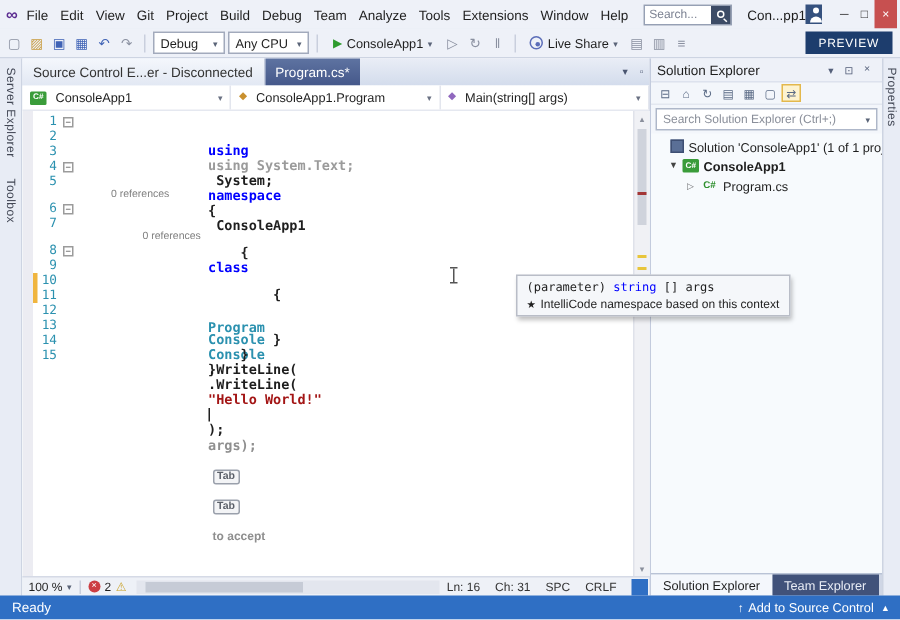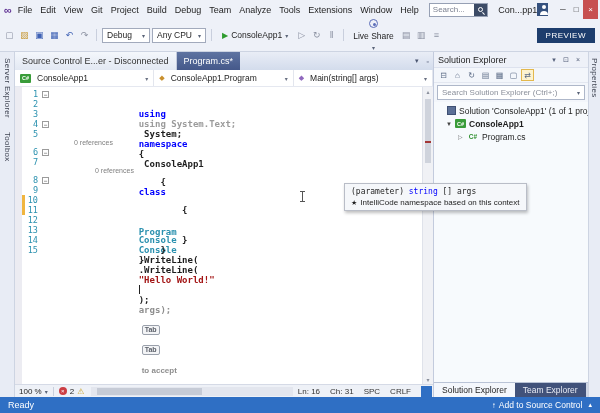--- a/index.html
+++ b/index.html
@@ -26,21 +26,21 @@
   
   .toolbar{flex:0 0 20px;background:#eef1f8;border-bottom:1px solid #cdd4e2;display:flex;align-items:center;padding:0 3px;gap:2px;}
   .tb-icon{width:13px;text-align:center;font-size:9px;cursor:default;}
   .tone-blue{color:#3f62b5}.tone-gray{color:#8a90a0}.tone-gold{color:#c89b3c}
   .tb-sep{width:1px;height:12px;background:#c9cfdd;margin:0 3px;}
   .tb-combo{height:15px;border:1px solid #a2aabc;background:#fff;display:flex;align-items:center;padding:0 4px;font-size:8.5px;gap:6px;min-width:48px;}
   .dd{font-size:6px;color:#5a6478;}
   .tb-combo .dd{margin-left:auto;}
   .run-btn{display:flex;align-items:center;gap:3px;padding:0 5px;height:16px;font-size:8.5px;}
   .play{color:#2e9b2e;font-size:8px;}
-  .liveshare{display:flex;align-items:center;gap:3px;padding:0 4px;font-size:8.5px;flex-direction:column;}
+  .liveshare{display:flex;align-items:center;gap:3px;padding:0 4px;font-size:8.5px;}
   .ls-icon{width:9px;height:9px;border:1px solid #5b6db8;border-radius:50%;position:relative;}
   .ls-icon::before{content:"";position:absolute;left:2.5px;top:2.5px;width:3px;height:3px;border-radius:50%;background:#5b6db8;}
   .preview-btn{margin-left:auto;margin-right:2px;background:#1d3d6d;color:#fff;font-size:8px;padding:3px 9px;letter-spacing:.5px;}
 
   
   .main{flex:1;display:flex;min-height:0;}
   .side-strip{display:flex;flex-direction:column;align-items:center;gap:14px;padding-top:6px;background:#e8ecf5;}
   .side-strip.left{flex:0 0 15px;border-right:1px solid #cdd4e2;}
   .side-strip.right{flex:0 0 12px;border-left:1px solid #cdd4e2;}
   .vtab{writing-mode:vertical-rl;font-size:8px;color:#414654;letter-spacing:.3px;white-space:nowrap;}

